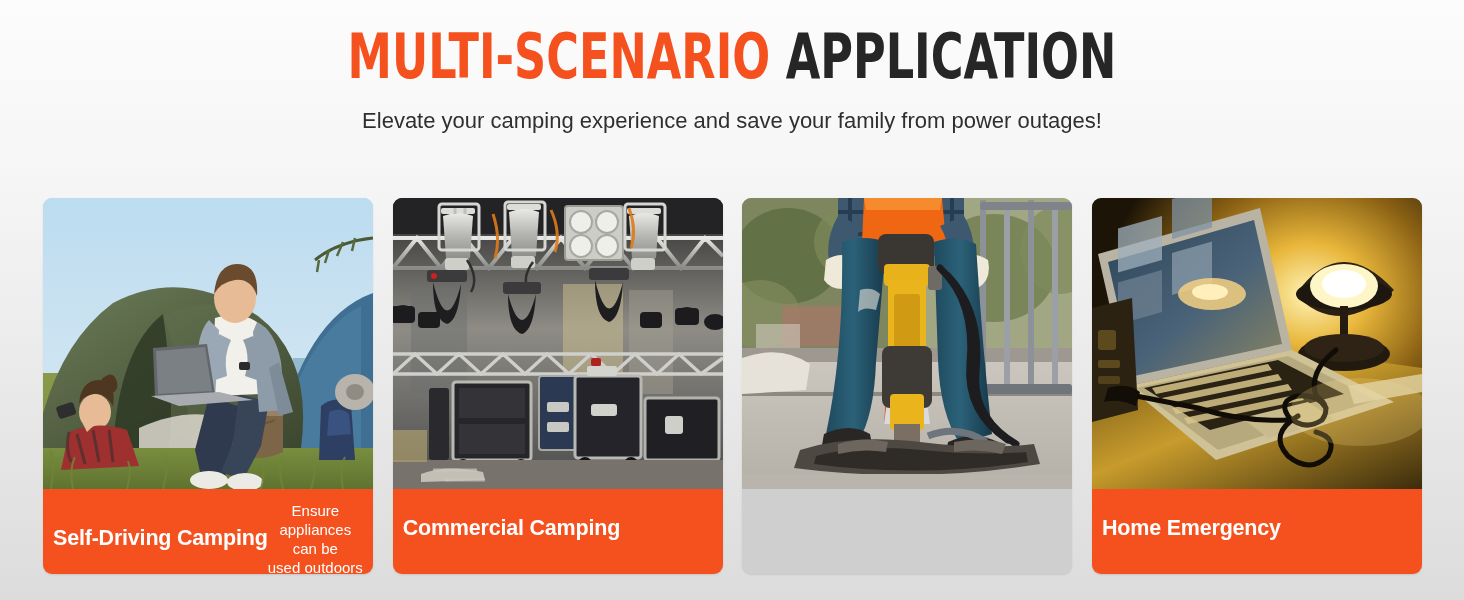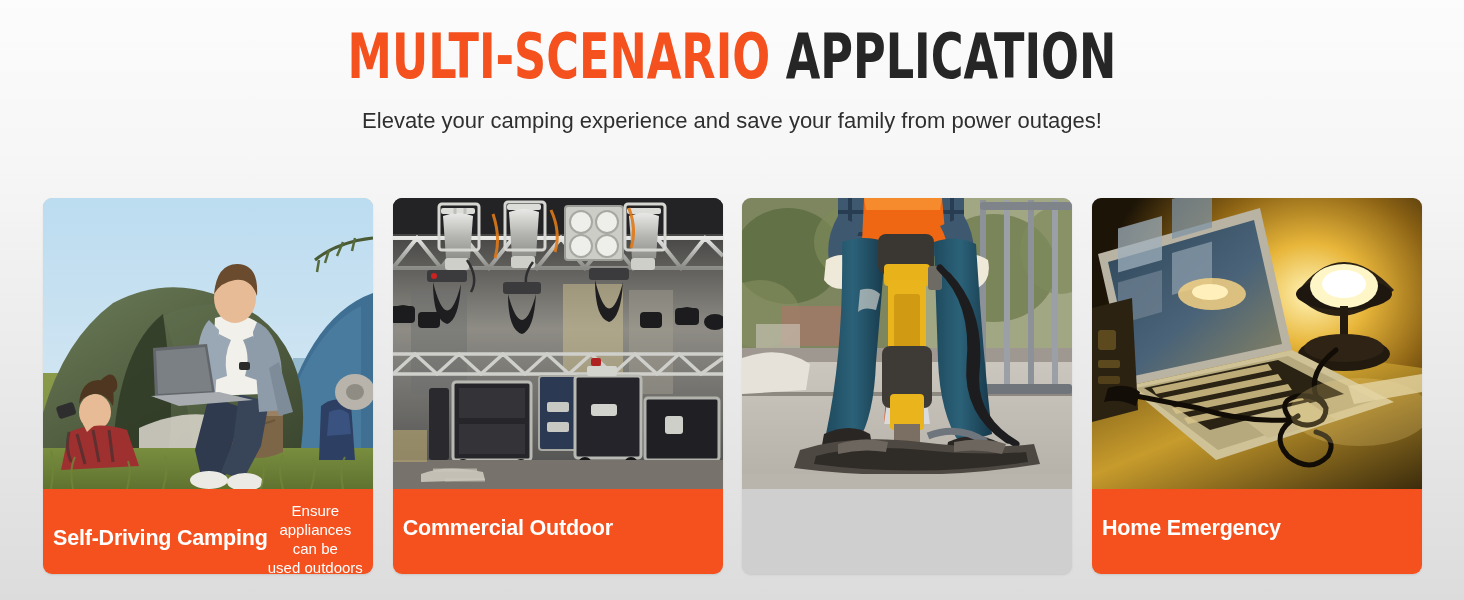--- a/index.html
+++ b/index.html
@@ -307,21 +307,21 @@
         <rect y="262" width="330" height="29" fill="#77736c"></rect>
         <path d="M28 276 q24 -10 62 -2 l2 8 -64 2 Z" fill="#d6d2c8" opacity="0.8"></path>
         <g stroke="#cbc7bd" stroke-width="3" fill="none" opacity="0.7">
           <path d="M40 272 h44"></path>
             <path d="M52 282 h40"></path>
         </g>
         <rect x="0" y="232" width="34" height="32" fill="#b9a96f" opacity="0.6"></rect>
       </svg>
     </div>
     <div class="caption">
-      <div class="cap-title">Commercial Outdoor</div>
+      <div class="cap-title">Commercial Camping</div>
     </div>
   </div>
 
   <div class="card">
     <div class="photo">
       <svg viewBox="0 0 330 291" preserveAspectRatio="xMidYMid slice">
         <defs>
           <linearGradient id="c3road" x1="0" y1="0" x2="0" y2="1">
             <stop offset="0%" stop-color="#cdc8c0"></stop>
               <stop offset="100%" stop-color="#b4afa7"></stop>

